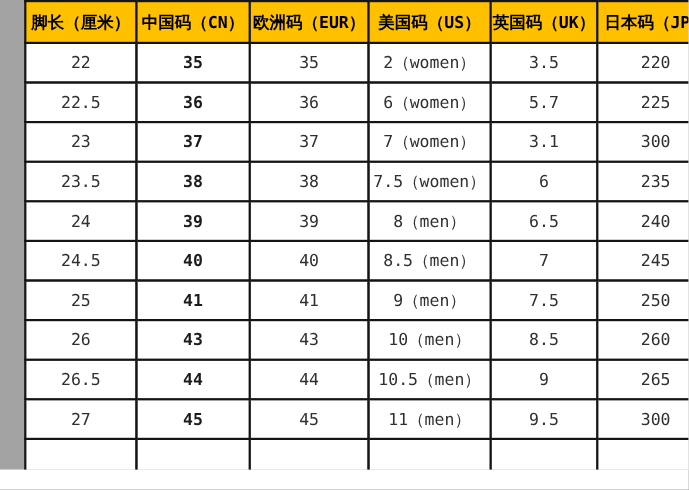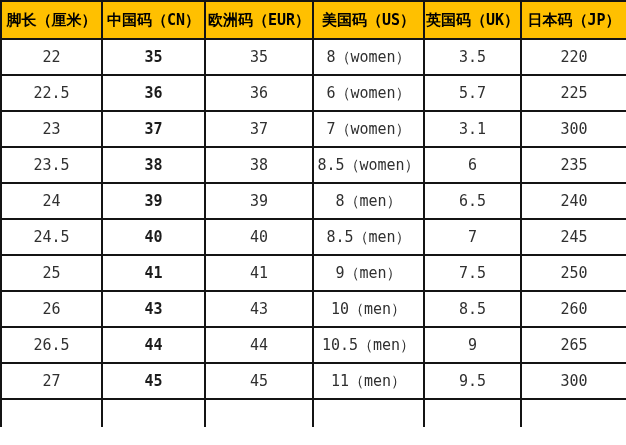--- a/index.html
+++ b/index.html
@@ -9,20 +9,21 @@
     --header-text:#000000;
   }
   *{box-sizing:border-box;}
   html,body{margin:0;padding:0;background:#ffffff;}
   .page{
     width:626px;
     height:427px;
     overflow:hidden;
     background:#a3a3a3;
     font-family:"DejaVu Sans Mono","Liberation Sans",sans-serif;
+    padding-left:22px;
   }
   table.size-table{
     border-collapse:collapse;
     table-layout:fixed;
     width:626px;
   }
   table.size-table th,
   table.size-table td{
     border:2px solid var(--border-color);
     text-align:center;
@@ -72,21 +73,21 @@
           <th>美国码（US）</th>
           <th>英国码（UK）</th>
           <th>日本码（JP）</th>
         </tr>
     </thead>
     <tbody id="table-body">
         <tr>
           <td>22</td>
           <td class="bold-col">35</td>
           <td>35</td>
-          <td>8（women）</td>
+          <td>2（women）</td>
           <td>3.5</td>
           <td>220</td>
         </tr>
         <tr>
           <td>22.5</td>
           <td class="bold-col">36</td>
           <td>36</td>
           <td>6（women）</td>
           <td>5.7</td>
           <td>225</td>
@@ -96,21 +97,21 @@
           <td class="bold-col">37</td>
           <td>37</td>
           <td>7（women）</td>
           <td>3.1</td>
           <td>300</td>
         </tr>
         <tr>
           <td>23.5</td>
           <td class="bold-col">38</td>
           <td>38</td>
-          <td>8.5（women）</td>
+          <td>7.5（women）</td>
           <td>6</td>
           <td>235</td>
         </tr>
         <tr>
           <td>24</td>
           <td class="bold-col">39</td>
           <td>39</td>
           <td>8（men）</td>
           <td>6.5</td>
           <td>240</td>

